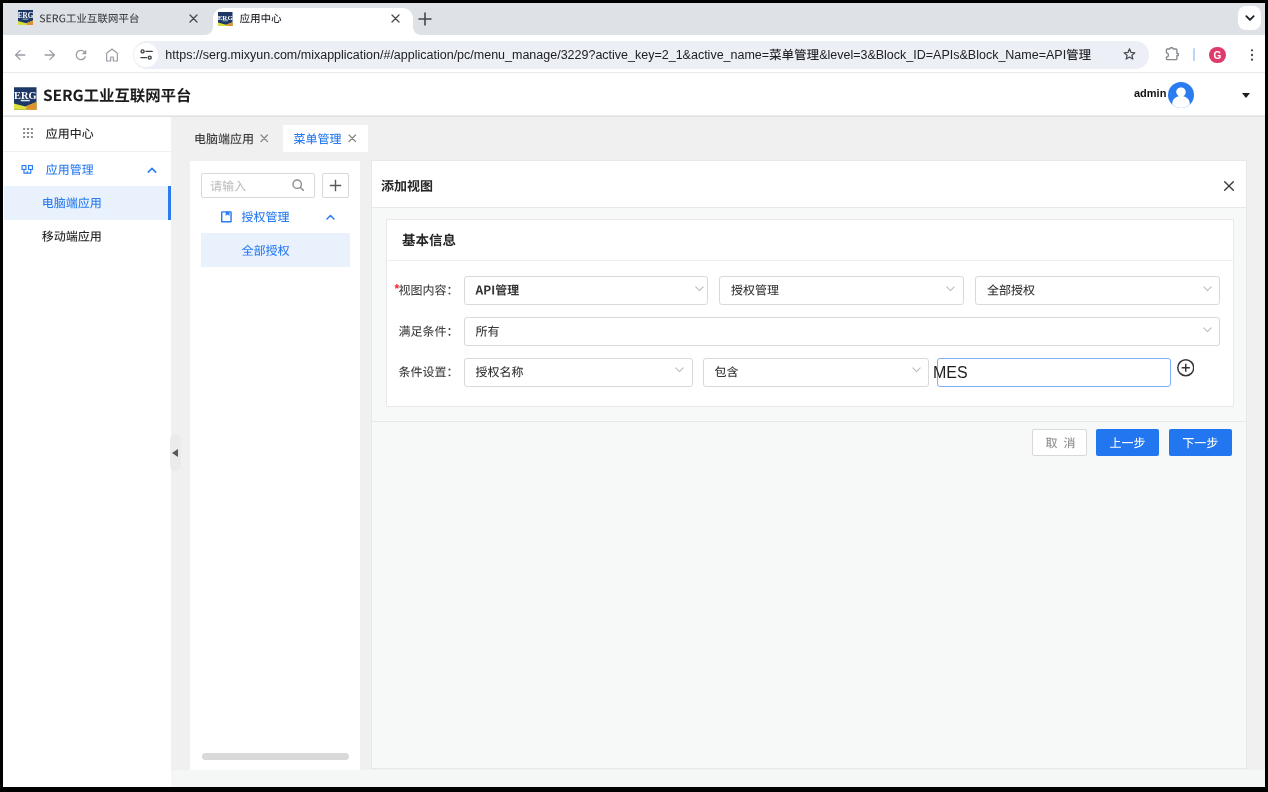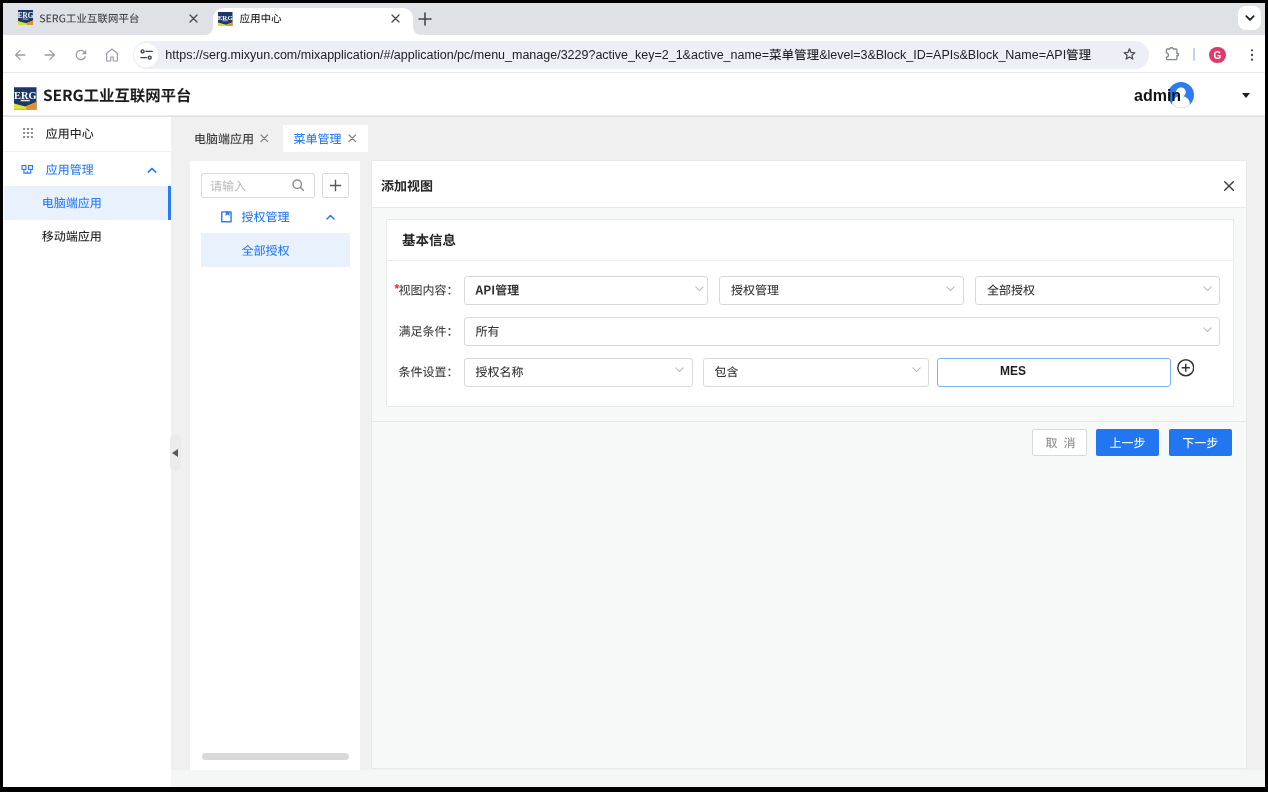--- a/index.html
+++ b/index.html
@@ -138,21 +138,21 @@
           <circle cx="13" cy="13" r="13"></circle>
         </clipPath>
       </defs>
       <g clip-path="url(#avc)" fill="#fff">
         <path d="M13 5.4c2.7 0 4.8 2 4.8 4.7 0 1.9-1 3.5-2.6 4.2 3.5.8 6.1 3 6.5 6.1v5.8H4.3v-5.8c.4-3.1 3-5.3 6.5-6.1a4.75 4.75 0 0 1-2.6-4.2c0-2.7 2.1-4.7 4.8-4.7z"></path>
       </g>
     </svg>
     <svg style="position:absolute;left:1238.5px;top:90.0px" width="8" height="5" viewBox="0 0 8 5" fill="none">
       <path d="M0 0h8L4 5z" fill="#1f1f1f"></path>
     </svg>
-    <div class="abs" style="left:1131px;top:83.5px;font-size:16px;font-weight:bold;color:#111">admin</div>
+    <div class="abs" style="left:1131px;top:83.5px;font-size:11px;font-weight:bold;color:#111">admin</div>
     <svg style="position:absolute;left:20.4px;top:125.3px" width="10" height="10" viewBox="0 0 20.2 20.2" fill="none">
       <rect x="0" y="0" width="4.2" height="4.2" rx="1" fill="#808285"></rect>
       <rect x="8" y="0" width="4.2" height="4.2" rx="1" fill="#808285"></rect>
       <rect x="16" y="0" width="4.2" height="4.2" rx="1" fill="#808285"></rect>
       <rect x="0" y="8" width="4.2" height="4.2" rx="1" fill="#808285"></rect>
       <rect x="8" y="8" width="4.2" height="4.2" rx="1" fill="#808285"></rect>
       <rect x="16" y="8" width="4.2" height="4.2" rx="1" fill="#808285"></rect>
       <rect x="0" y="16" width="4.2" height="4.2" rx="1" fill="#808285"></rect>
       <rect x="8" y="16" width="4.2" height="4.2" rx="1" fill="#808285"></rect>
       <rect x="16" y="16" width="4.2" height="4.2" rx="1" fill="#808285"></rect>
@@ -204,21 +204,21 @@
     <svg style="position:absolute;left:672.0px;top:363.6px" width="9" height="6" viewBox="0 0 9 6" fill="none">
       <path d="M.8.8 4.5 4.6 8.2.8" stroke="#bdbdbd" stroke-width="1.1" fill="none" stroke-linecap="round" stroke-linejoin="round"></path>
     </svg>
     <svg style="position:absolute;left:908.5px;top:363.6px" width="9" height="6" viewBox="0 0 9 6" fill="none">
       <path d="M.8.8 4.5 4.6 8.2.8" stroke="#bdbdbd" stroke-width="1.1" fill="none" stroke-linecap="round" stroke-linejoin="round"></path>
     </svg>
     <svg style="position:absolute;left:1173.5px;top:356.3px" width="17.5" height="17.5" viewBox="0 0 18 18" fill="none">
       <circle cx="9" cy="9" r="8.2" stroke="#333" stroke-width="1.5" fill="none"></circle>
       <path d="M9 4.8v8.4M4.8 9h8.4" stroke="#333" stroke-width="1.5"></path>
     </svg>
-    <div class="abs" style="left:997px;top:360.5px;font-size:12px;font-weight:bold;color:#1f1f1f">MES</div>
+    <div class="abs" style="left:930px;top:360.5px;font-size:16px;font-weight:normal;color:#1f1f1f">MES</div>
     <div class="abs" style="left:391.6px;top:278.8px;font-size:12px;color:#f5222d;font-weight:bold">*</div>
 </div>
 <svg width="1268" height="792" viewBox="0 0 1268 792" style="position:absolute;left:0;top:0;pointer-events:none;z-index:50">
     <defs>
       <path id="r52" d="M98 0V-735H335Q411 -735 470 -715Q529 -695 563 -649Q597 -603 597 -525Q597 -449 563 -400Q529 -351 470 -327Q411 -303 335 -303H205V0ZM205 -388H321Q403 -388 447 -422Q491 -456 491 -525Q491 -594 447 -621Q403 -649 321 -649H205ZM501 0 314 -331 395 -390 621 0Z"></path>
       <path id="r8bf7" d="M100 -769 156 -822Q182 -800 212 -773Q241 -747 268 -720Q294 -694 310 -674L251 -612Q236 -634 210 -661Q184 -689 155 -717Q127 -746 100 -769ZM178 67 161 -15 183 -48 365 -185Q370 -168 378 -146Q387 -124 394 -111Q330 -61 289 -30Q249 1 227 20Q205 38 195 48Q184 59 178 67ZM40 -530H234V-447H40ZM178 67Q175 56 167 42Q159 28 150 14Q142 1 134 -7Q148 -17 165 -39Q183 -62 183 -95V-530H266V-27Q266 -27 253 -17Q240 -7 222 8Q205 22 192 38Q178 54 178 67ZM484 -266H824V-207H484ZM381 -767H931V-702H381ZM406 -644H901V-583H406ZM351 -520H962V-455H351ZM483 -132H825V-70H483ZM421 -402H825V-336H502V82H421ZM802 -402H885V-10Q885 21 877 39Q869 57 846 66Q823 76 788 78Q752 80 699 79Q697 63 689 42Q682 20 674 4Q710 6 742 6Q774 6 784 6Q802 5 802 -11ZM609 -843H695V-499H609Z"></path>
       <path id="r90e8" d="M622 -791H882V-712H700V80H622ZM865 -791H881L894 -794L954 -757Q928 -686 895 -606Q863 -525 832 -457Q898 -387 919 -327Q940 -267 940 -216Q940 -170 929 -135Q918 -100 892 -82Q880 -74 864 -69Q847 -63 829 -61Q811 -59 789 -59Q767 -58 745 -59Q744 -76 739 -100Q733 -124 723 -141Q744 -139 762 -138Q780 -138 795 -139Q806 -140 816 -142Q826 -145 834 -149Q848 -158 854 -179Q860 -199 860 -225Q860 -270 837 -326Q814 -381 749 -447Q765 -485 782 -528Q798 -572 814 -615Q829 -658 842 -697Q855 -735 865 -764ZM77 -727H552V-648H77ZM49 -457H575V-377H49ZM135 -624 210 -643Q232 -604 250 -558Q267 -512 274 -478L196 -456Q190 -491 172 -537Q155 -584 135 -624ZM424 -646 510 -626Q496 -592 481 -555Q466 -518 451 -484Q436 -450 422 -424L348 -442Q362 -470 377 -506Q391 -541 404 -579Q416 -616 424 -646ZM149 -47H486V30H149ZM103 -291H530V70H444V-213H185V77H103ZM241 -826 319 -848Q336 -816 351 -778Q367 -740 375 -714L292 -688Q286 -715 271 -754Q256 -793 241 -826Z"></path>
       <path id="r5bb9" d="M328 -634 409 -607Q377 -563 334 -522Q291 -480 243 -445Q196 -410 150 -383Q144 -392 133 -404Q122 -417 110 -430Q98 -442 89 -450Q157 -483 222 -532Q286 -581 328 -634ZM580 -584 638 -633Q683 -607 733 -573Q783 -540 827 -505Q871 -471 899 -443L836 -386Q809 -414 767 -449Q724 -485 675 -520Q626 -556 580 -584ZM218 -255H785V80H696V-178H302V83H218ZM263 -27H738V51H263ZM80 -754H921V-562H832V-674H165V-562H80ZM428 -830 517 -851Q535 -823 552 -789Q568 -755 575 -729L481 -707Q475 -732 459 -766Q444 -801 428 -830ZM491 -545 566 -512Q514 -429 439 -359Q365 -288 276 -232Q187 -176 90 -137Q81 -153 66 -173Q50 -193 35 -207Q128 -241 214 -291Q301 -342 372 -406Q444 -471 491 -545ZM528 -510Q616 -405 725 -339Q835 -272 963 -222Q947 -208 932 -188Q916 -168 907 -149Q819 -189 741 -234Q663 -280 593 -339Q523 -398 458 -477Z"></path>
       <path id="r6240" d="M570 -505H961V-421H570ZM764 -447H850V78H764ZM95 -746H180V-392Q180 -338 177 -276Q174 -213 166 -149Q157 -84 140 -24Q123 36 96 85Q89 77 76 66Q62 55 49 45Q35 35 25 30Q58 -30 73 -104Q87 -177 91 -252Q95 -327 95 -392ZM886 -830 944 -756Q893 -736 827 -720Q762 -704 693 -691Q624 -679 560 -671Q557 -686 549 -708Q541 -729 534 -744Q596 -754 661 -766Q727 -779 785 -795Q844 -812 886 -830ZM143 -591H448V-285H143V-363H363V-513H143ZM437 -822 493 -749Q443 -730 380 -715Q317 -700 249 -691Q182 -681 120 -674Q117 -690 110 -711Q103 -731 95 -746Q155 -754 219 -765Q282 -776 340 -790Q397 -805 437 -822ZM534 -744H622V-416Q622 -358 616 -291Q611 -225 595 -157Q579 -89 548 -27Q517 35 466 85Q459 76 447 65Q434 54 421 43Q407 32 398 26Q444 -20 472 -75Q499 -129 512 -188Q526 -247 530 -306Q534 -364 534 -416Z"></path>
       <path id="r4e92" d="M83 -789H924V-706H83ZM306 -552H719V-471H306ZM255 -270H688V-189H255ZM51 -36H954V49H51ZM303 -727H397Q386 -662 372 -589Q358 -515 343 -443Q328 -370 314 -304Q299 -239 287 -189H190Q205 -240 220 -306Q235 -373 250 -446Q265 -519 279 -591Q293 -663 303 -727ZM689 -552H698L714 -556L780 -548Q774 -493 766 -426Q758 -358 748 -285Q738 -212 728 -141Q717 -69 707 -5L618 -13Q628 -77 639 -150Q650 -223 660 -296Q670 -370 677 -434Q685 -497 689 -542Z"></path>

